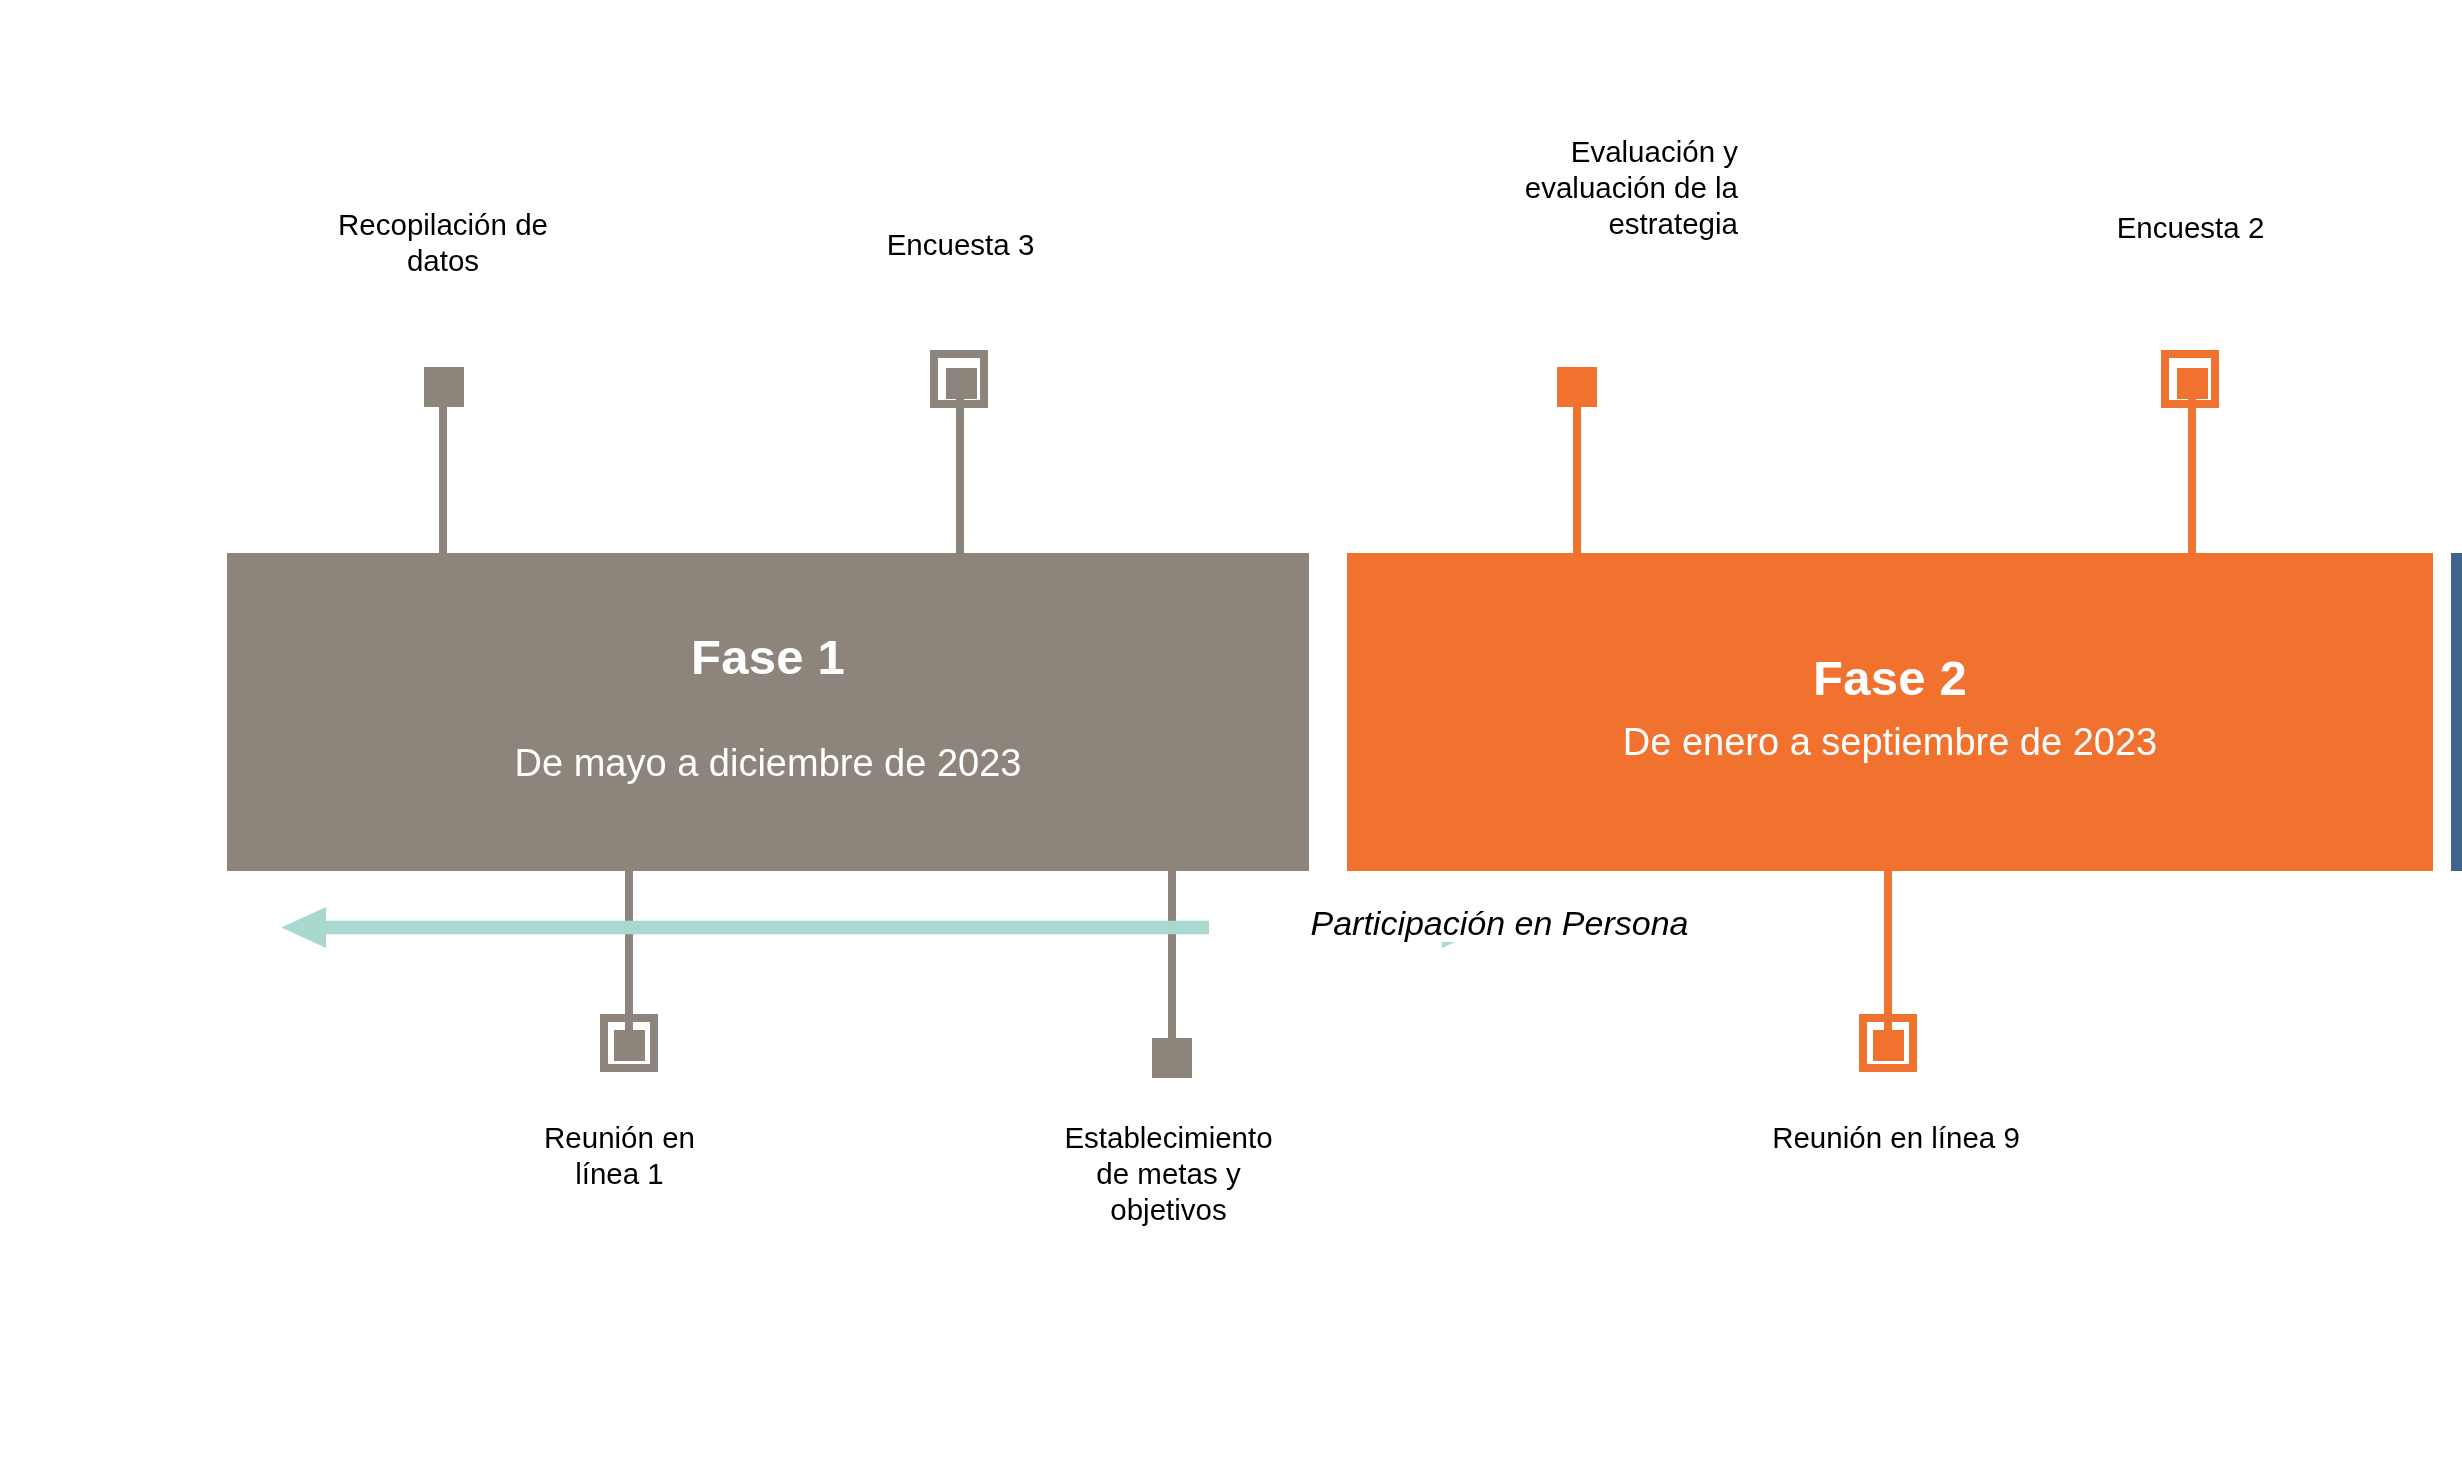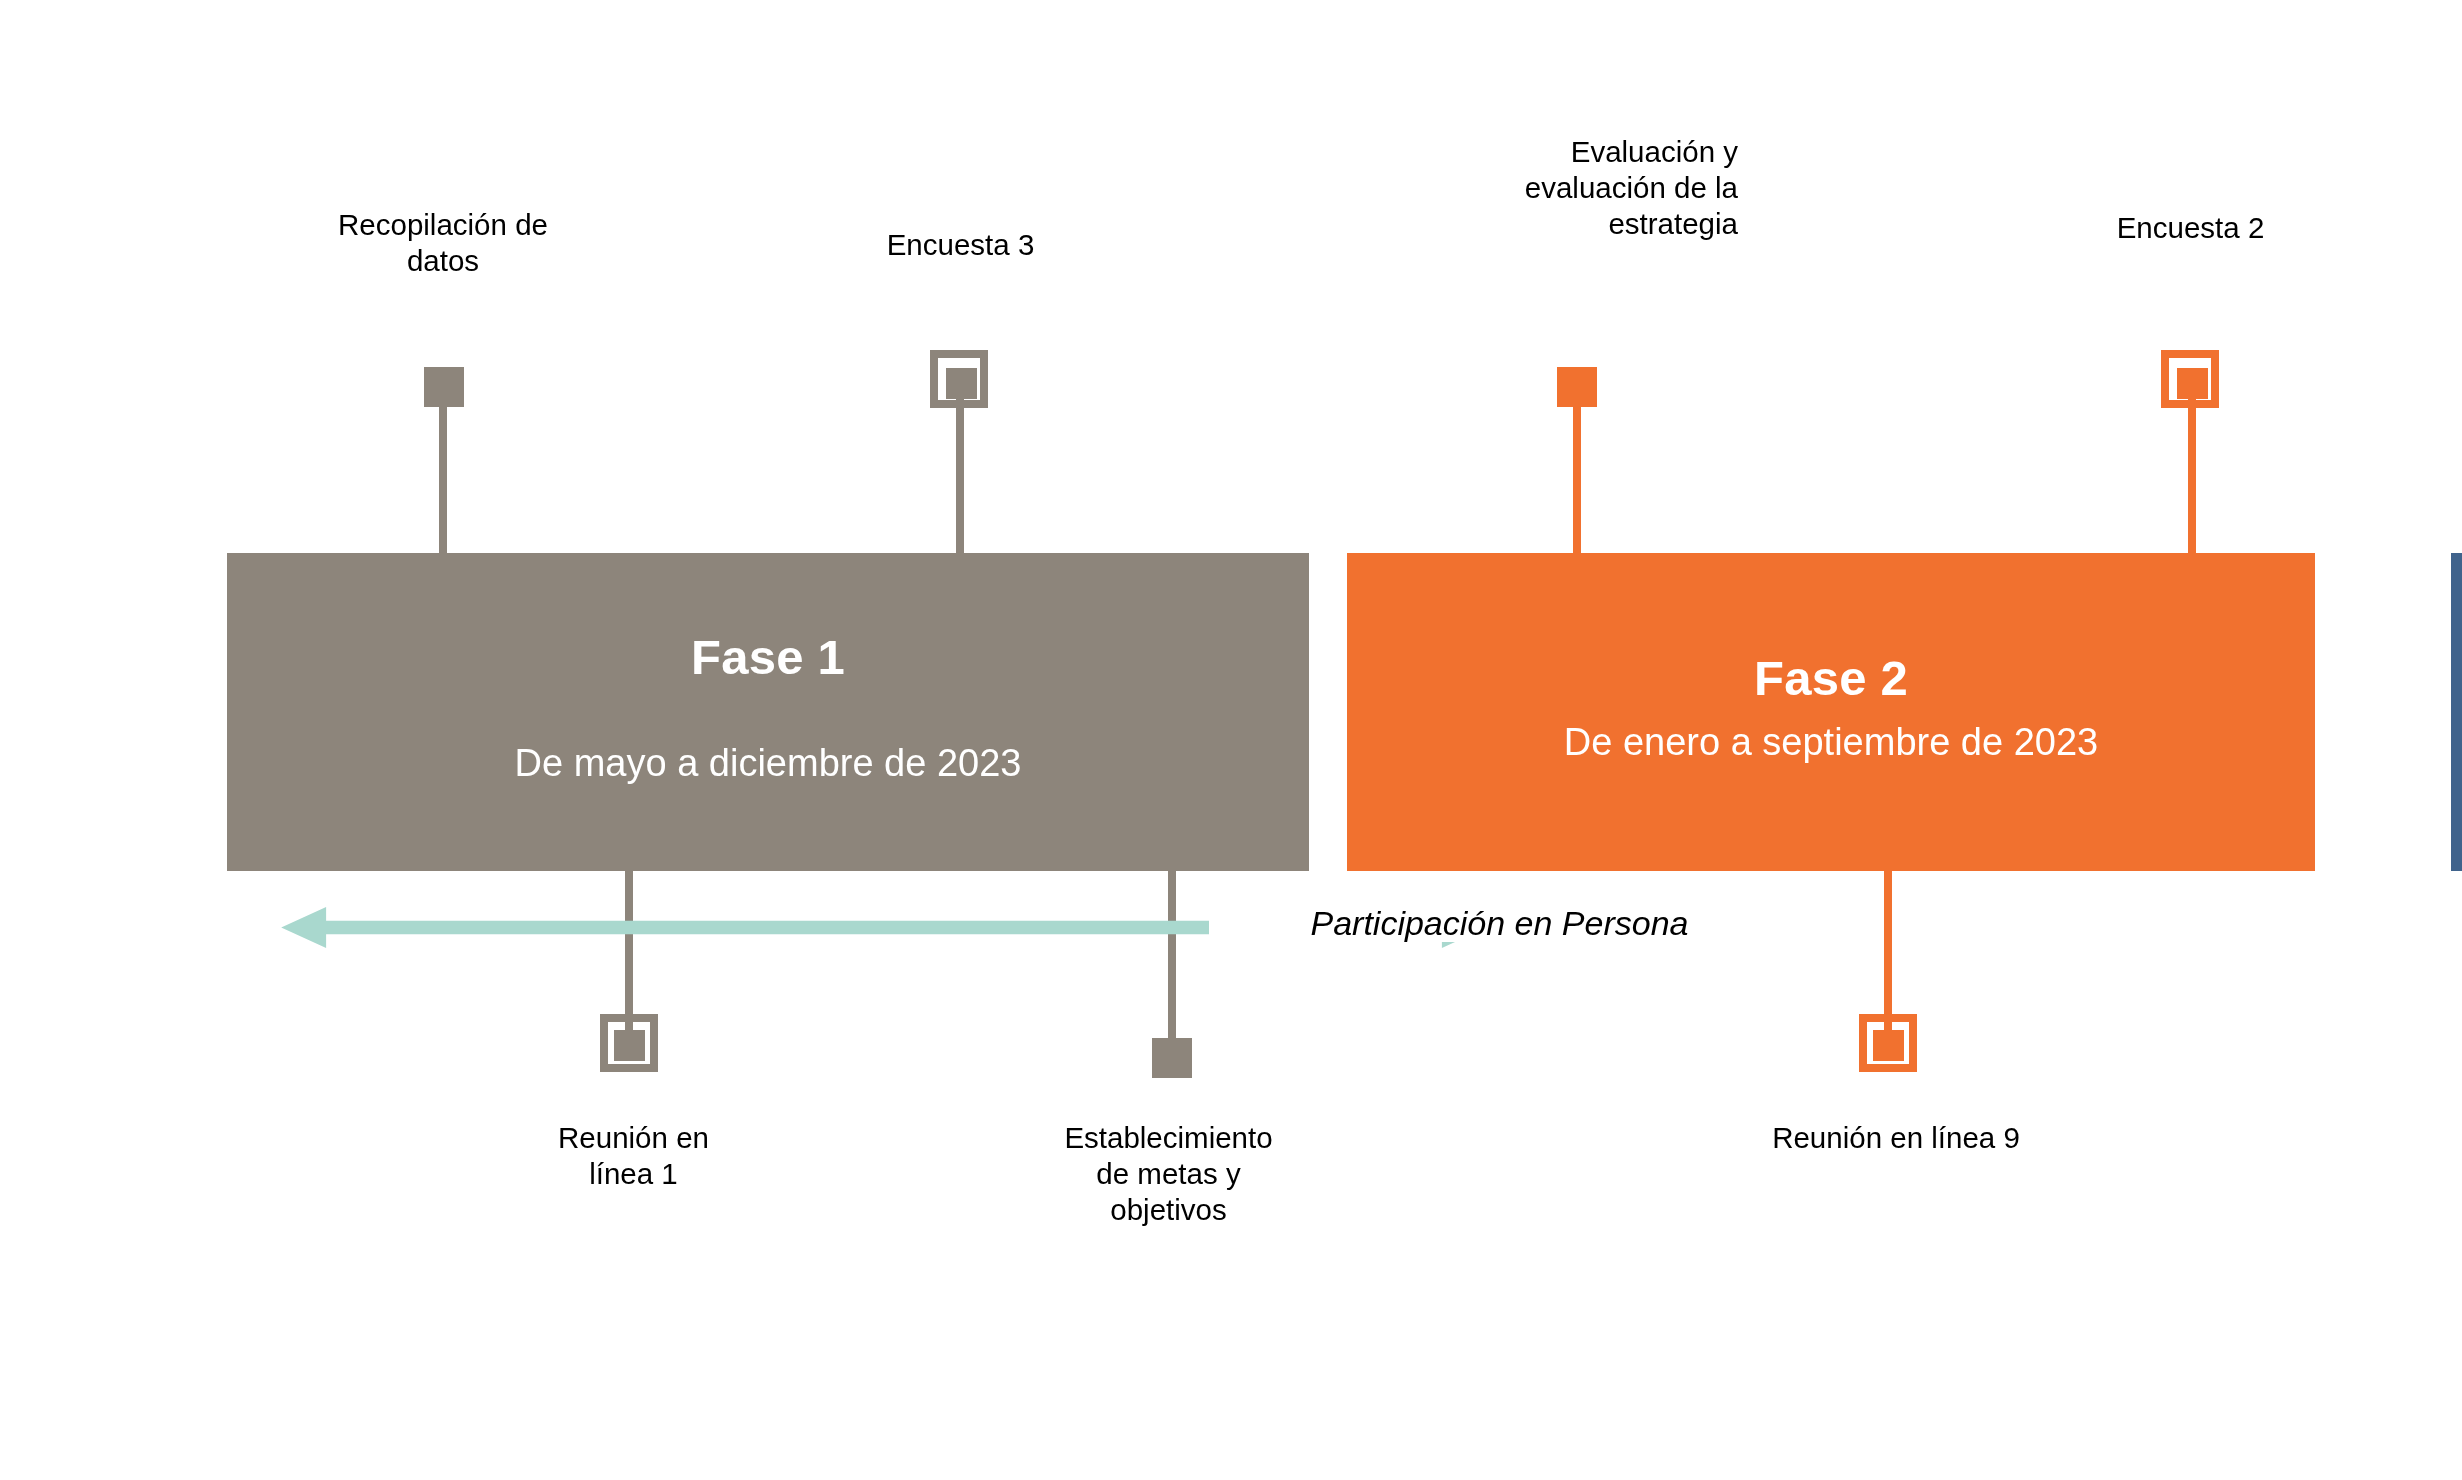--- a/index.html
+++ b/index.html
@@ -38,21 +38,21 @@
   }
   .phase-sub{
     font-size:38px;
     font-weight:400;
     line-height:1.05;
     margin:8px;
     white-space:nowrap;
   }
 
   #bar-1{left:227px;width:1082px;background:#8d857b;gap:42px;}
-  #bar-2{left:1347px;width:968px;background:#f1712f;}
+  #bar-2{left:1347px;width:1086px;background:#f1712f;}
   #bar-3{left:2451px;width:1100px;background:#40638c;}
 
   
   .stem{position:absolute;width:8.4px;}
 
   
   .marker-solid{position:absolute;width:40px;height:40px;}
   .marker-outline{
     position:absolute;
     width:58px;height:58px;
@@ -151,21 +151,21 @@
 
   <div id="arrow-wrap">
     <svg id="arrow-svg" width="1216" height="41" viewBox="0 0 2470 84">
       <polygon points="0,42 92,0 92,28 2378,28 2378,0 2470,42 2378,84 2378,56 92,56 92,84" fill="#a9d8ce"></polygon>
     </svg>
   </div>
   <div id="arrow-label">Participación en Persona</div>
 
   <div class="marker-outline" style="left:600px;top:1014px;color:#8d857b;"></div>
   <div class="marker-inner" style="left:614px;top:1030px;background:#8d857b;"></div>
-  <div class="mlabel" style="left:461px;top:1120px;width:345px;">Reunión en
+  <div class="mlabel" style="left:447px;top:1120px;width:345px;">Reunión en
 línea 1</div>
 
   <div class="marker-solid" style="left:1152px;top:1038px;background:#8d857b;"></div>
   <div class="mlabel" style="left:974px;top:1120px;width:389px;">Establecimiento
 de metas y
 objetivos</div>
 
   <div class="marker-outline" style="left:1859px;top:1014px;color:#f1712f;"></div>
   <div class="marker-inner" style="left:1873px;top:1030px;background:#f1712f;"></div>
   <div class="mlabel" style="left:1635px;top:1120px;width:522px;">Reunión en línea 9</div>

